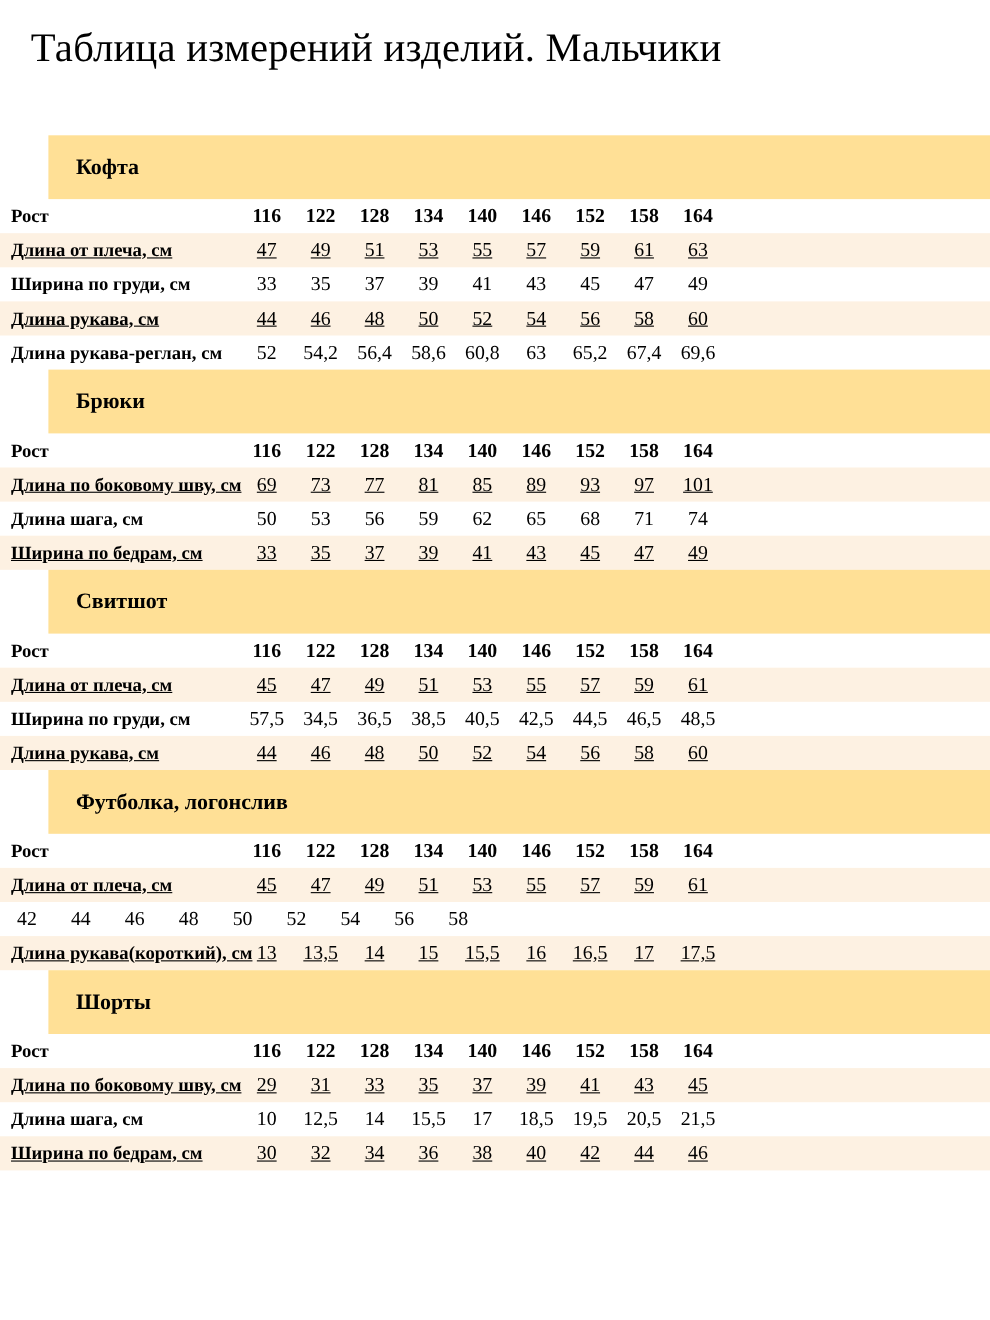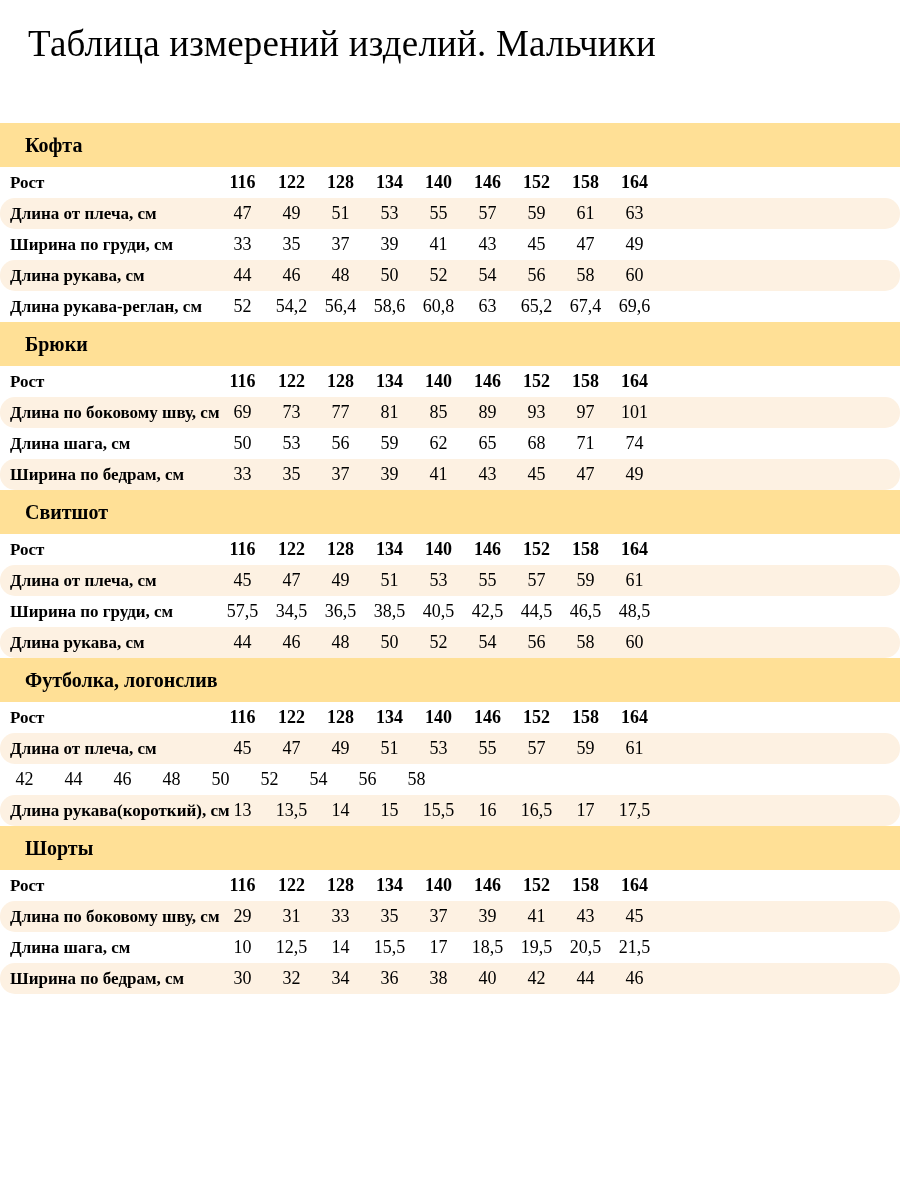--- a/index.html
+++ b/index.html
@@ -16,40 +16,40 @@
     margin: 0;
     height: 123px;
     box-sizing: border-box;
     padding: 22px 0 0 28px;
     font-size: 37px;
     font-weight: 400;
     letter-spacing: 0.2px;
     white-space: nowrap;
   }
   .band {
-    height: 44px;
+    height: 58px;
     background: #FFE096;
     display: flex;
     align-items: center;
     padding-left: 25px;
     box-sizing: border-box;
+    margin-left: 44px;
   }
   .band-title {
     font-weight: 700;
     font-size: 20px;
   }
   .size-table { width: 100%; }
   .row {
     display: flex;
     align-items: center;
     height: 31px;
     width: 100%;
-    border-radius: 15px;
-  }
-  .row.stripe { background: #FDF1E2; }
+  }
+  .row.stripe { background: #FDF1E2; text-decoration: underline; }
   .cell { box-sizing: border-box; }
   .label-cell {
     flex: 0 0 218px;
     width: 218px;
     padding-left: 10px;
     font-weight: 700;
     font-size: 17px;
     white-space: nowrap;
   }
   .value-cell {

